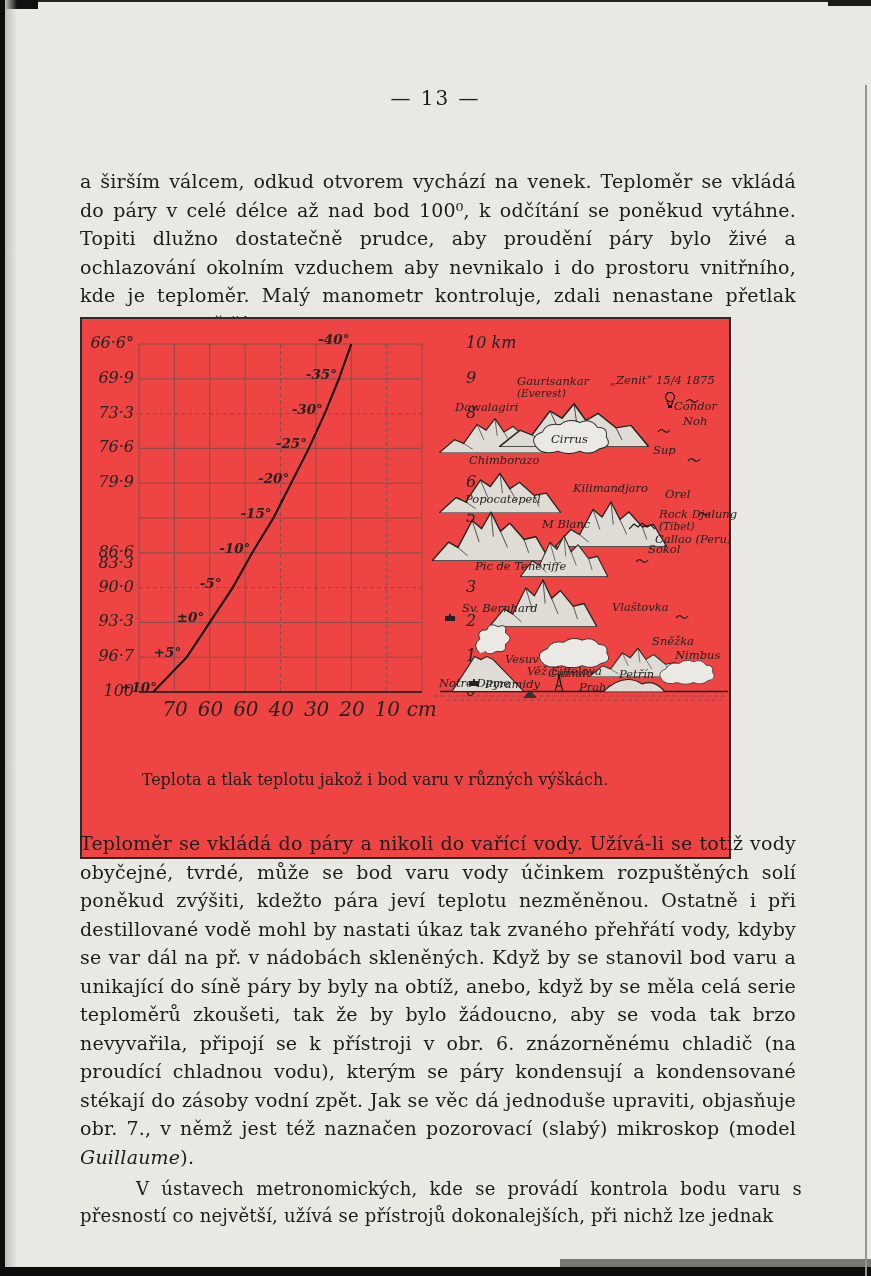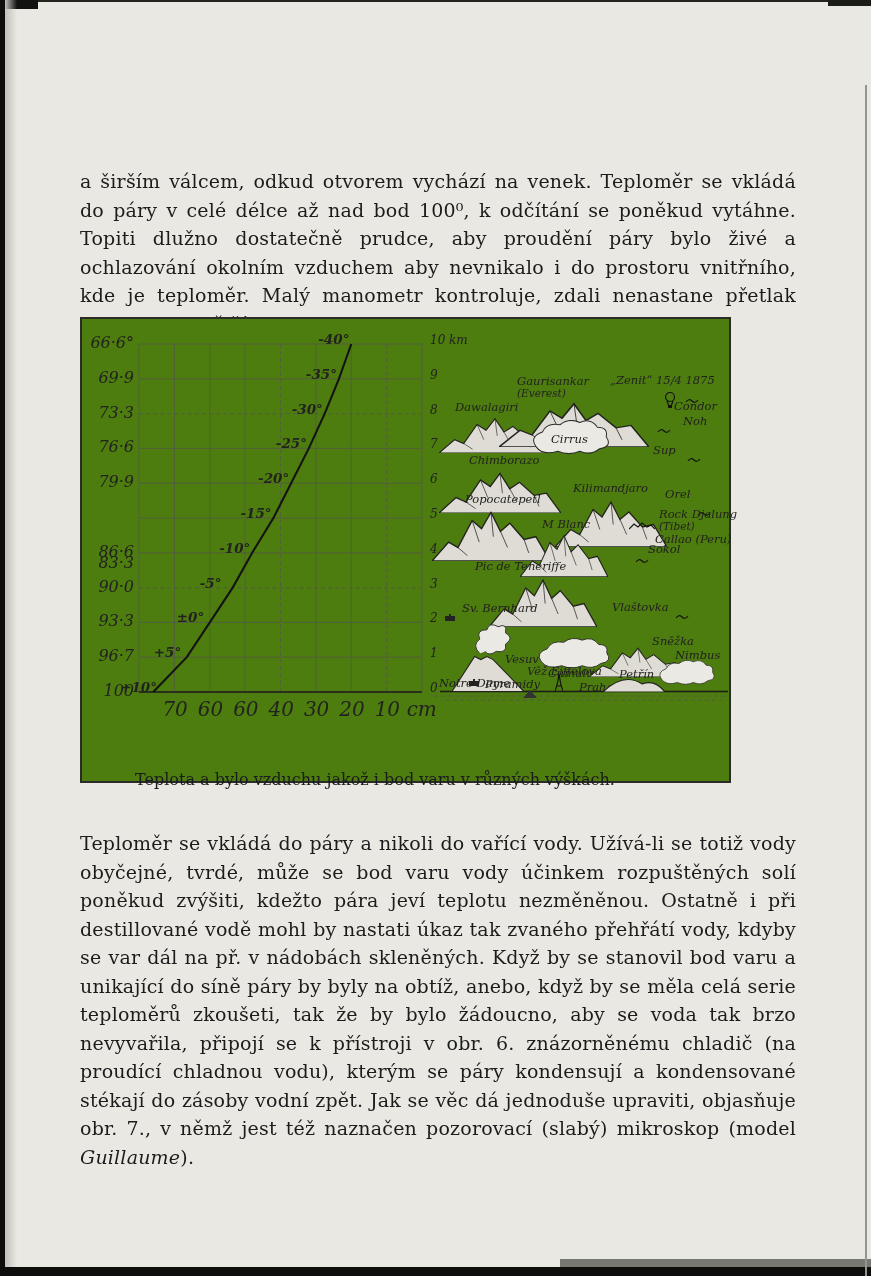--- a/index.html
+++ b/index.html
@@ -14,26 +14,26 @@
            font-size:20px;letter-spacing:2px;}
   .para{position:absolute;left:80px;width:716px;text-align:justify;
         font-size:19px;line-height:28.5px;letter-spacing:0.2px;}
   #para1{top:148px;}
   #para2{top:810px;}
   #para3{top:1157px;width:722px;font-size:18px;line-height:27px;text-indent:56px;}
   .caption{position:absolute;left:80px;width:590px;text-align:center;}
   #cap1{top:747px;font-size:17px;}
   #cap2{top:770px;font-size:16px;}
   
-  .figure{position:absolute;left:80px;top:317px;width:651px;height:466px;
-          border:2px solid #2b2b28;background:#4d7c0f;box-sizing:border-box;}
+  .figure{position:absolute;left:80px;top:317px;width:651px;height:542px;
+          border:2px solid #2b2b28;background:#ef4444;box-sizing:border-box;}
   .flab{position:absolute;font-family:"DejaVu Serif",serif;font-style:italic;
         color:#22221f;white-space:nowrap;}
   .yl{width:46px;text-align:right;font-size:16px;}
-  .yr{font-size:12px;}
+  .yr{font-size:16px;margin-left:36px;}
   .xl{font-size:20px;}
   .cl{font-size:13.5px;font-weight:bold;}
   .pl{font-size:11.5px;line-height:12px;}
   .pl .sub{font-size:10.5px;}
   .pic{position:absolute;}
   
   .gl{stroke:#55544f;stroke-width:0.7;}
   .gd{stroke-dasharray:4 3;}
   .ax{stroke:#1b1b18;stroke-width:1.7;fill:none;}
   .curve{fill:none;stroke:#141412;stroke-width:2.1;}
@@ -52,20 +52,21 @@
 
   <div class="edge" style="left:0;top:0;width:871px;height:2px;background:#23231f;"></div>
   <div class="edge" style="left:0;top:0;width:38px;height:9px;background:#121210;"></div>
   <div class="edge" style="left:828px;top:0;width:43px;height:6px;background:#1b1b18;"></div>
   <div class="edge" style="left:0;top:0;width:5px;height:1276px;background:#0d0d0b;"></div>
   <div class="gradL"></div>
   <div class="edge" style="left:0;top:1267px;width:871px;height:9px;background:#0d0d0b;"></div>
   <div class="edge" style="left:560px;top:1259px;width:311px;height:8px;background:#3c3c38;opacity:.65;"></div>
   <div class="edge" style="left:865px;top:85px;width:2px;height:1191px;background:#96948e;"></div>
 
+  <div class="pagenum">— 13 —</div>
 
   <p class="para" id="para1">a širším válcem, odkud otvorem vychází na venek. Teploměr se vkládá do páry v celé délce až nad bod 100⁰, k odčítání se poněkud vytáhne. Topiti dlužno dostatečně prudce, aby proudění páry bylo živé a ochlazování okolním vzduchem aby nevnikalo i do prostoru vnitřního, kde je teploměr. Malý manometr kontroluje, zdali nenastane přetlak proti tlaku vnějšímu.</p>
 
   <div class="figure" id="figure">
       <svg width="651" height="427" style="position:absolute;left:0;top:0">
         <line x1="57" y1="25" x2="57" y2="373" class="gl"></line>
         <line x1="92.375" y1="25" x2="92.375" y2="373" class="gl"></line>
         <line x1="127.75" y1="25" x2="127.75" y2="373" class="gl"></line>
         <line x1="163.125" y1="25" x2="163.125" y2="373" class="gl"></line>
         <line x1="198.5" y1="25" x2="198.5" y2="373" class="gl gd"></line>
@@ -241,18 +242,19 @@
           <path d="M0,17 C3,10 3,6 4,0 C5,6 5,10 8,17 M1.5,12 L6.5,12" class="bd"></path>
         </svg></div>
       <div class="flab pl" style="left: 445px; top: 346px;">Věž Eiffelova</div>
       <div class="flab pl" style="left: 497px; top: 362px;">Praha</div>
       <div class="pic" style="left: 521px; top: 358px;"><svg width="62" height="14" viewBox="0 0 60 14" preserveAspectRatio="none">
           <path d="M0,14 Q20,-6 38,6 Q50,1 60,14 Z" class="mt"></path>
         </svg></div>
       <div class="flab pl" style="left: 537px; top: 349px;">Petřín</div>
     </div>
 
-  <div class="caption" id="cap2">Teplota a bylo vzduchu jakož i bod varu v různých výškách.</div>
+  <div class="caption" id="cap2">Teplota a tlak teplotu jakož i bod varu v různých výškách.</div>
 
   <p class="para" id="para2"><span>Teploměr se vkládá do páry a nikoli do vařící vody. Užívá-li se totiž vody obyčejné, tvrdé, může se bod varu vody účinkem rozpuštěných solí poněkud zvýšiti, kdežto pára jeví teplotu nezměněnou. Ostatně i při destillované vodě mohl by nastati úkaz tak zvaného přehřátí vody, kdyby se var dál na př. v nádobách skleněných. Když by se stanovil bod varu a unikající do síně páry by byly na obtíž, anebo, když by se měla celá serie teploměrů zkoušeti, tak že by bylo žádoucno, aby se voda tak brzo nevyvařila, připojí se k přístroji v obr. 6. znázorněnému chladič (na proudící chladnou vodu), kterým se páry kondensují a kondensované stékají do zásoby vodní zpět. Jak se věc dá jednoduše upraviti, objasňuje obr. 7., v němž jest též naznačen pozorovací (slabý) mikroskop (model </span><i class="gname">Guillaume</i><span>).</span></p>
 
+  <p class="para" id="para3">V ústavech metronomických, kde se provádí kontrola bodu varu s přesností co největší, užívá se přístrojů dokonalejších, při nichž lze jednak</p>
 
 </div>
 
 </body></html>

